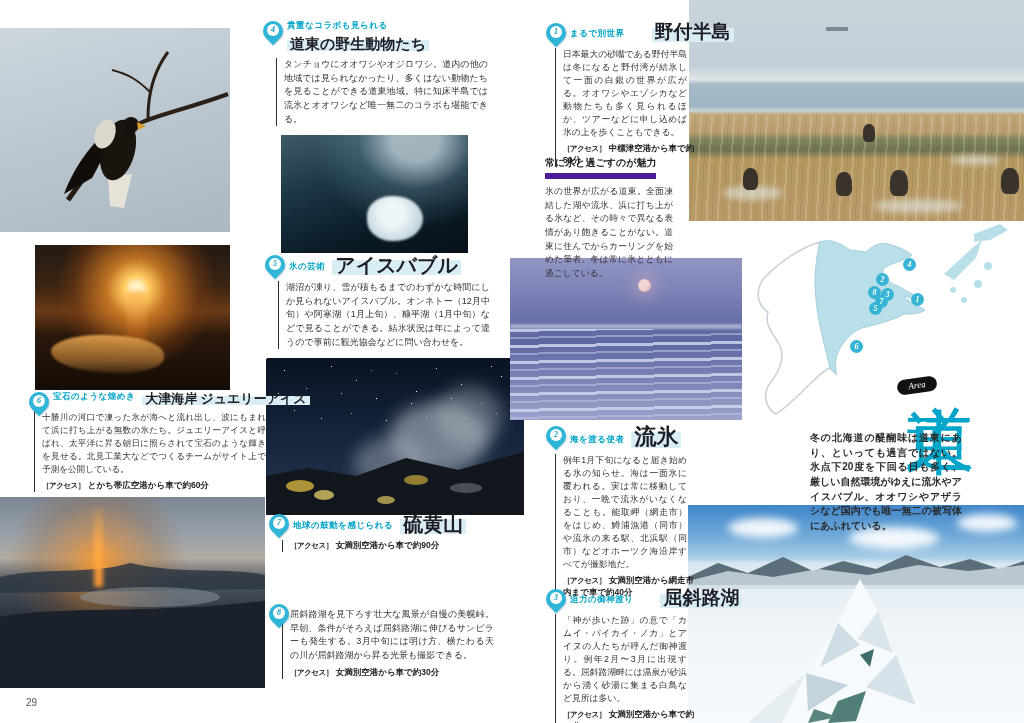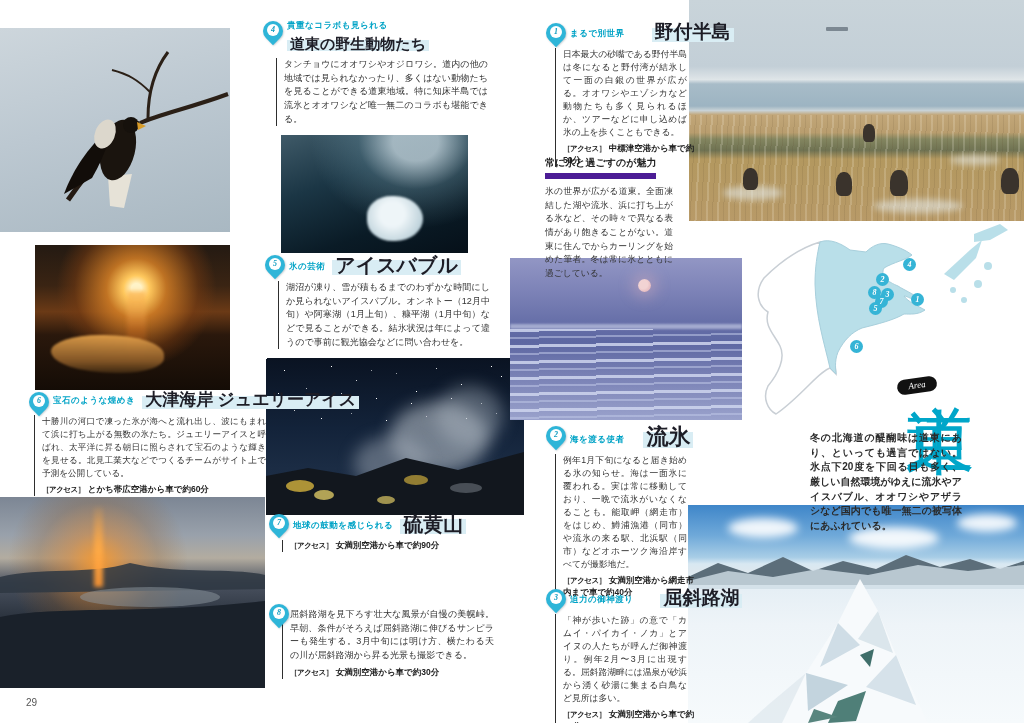--- a/index.html
+++ b/index.html
@@ -70,21 +70,21 @@
   .pin{position:absolute;left:0;top:0;width:24px;height:28px;}
   .pin .drop{position:absolute;left:1px;top:1px;width:20px;height:20px;background:#2eb5d8;
     border-radius:50% 50% 50% 0;transform:rotate(-45deg);box-shadow:0 1px 2px rgba(0,40,60,.25);}
   .pin .num{position:absolute;left:5px;top:4px;width:12px;height:12px;background:#fff;border-radius:50%;
     color:#0f9cc0;font:italic bold 8px "Liberation Serif","DejaVu Serif",serif;text-align:center;line-height:12px;}
   .sec-head{margin-left:25px;display:flex;align-items:flex-end;gap:7px;white-space:nowrap;}
   .sec-head.stacked{display:block;}
   .kicker{color:#00a3c6;font-weight:bold;font-size:8.5px;letter-spacing:.5px;padding-bottom:3px;}
   .sec-title{font-family:"Liberation Serif","DejaVu Serif",serif;font-weight:bold;color:#1d1d26;
     background:linear-gradient(180deg,rgba(0,0,0,0) 28%,#d9edf4 28% 94%,rgba(0,0,0,0) 94%);padding:0 3px;line-height:1.1;}
-  .t19{font-size:19px;margin-left:20px;} .t22{font-size:22px;margin-left:12px;} .t15{font-size:15px;} .t14{font-size:20px;} .t13{font-size:17px;}
+  .t19{font-size:19px;margin-left:20px;} .t22{font-size:22px;} .t15{font-size:15px;} .t14{font-size:20px;} .t13{font-size:13px;}
   .sec-body-wrap{border-left:1.5px solid #2e2e2e;padding-left:7px;margin-top:5px;}
   .sec-body{font-size:9px;line-height:1.52;text-align:justify;color:#333;}
   .access{font-weight:bold;font-size:8.5px;color:#222;margin-top:4px;}
   .access .lbl{font-size:7.5px;margin-right:3px;letter-spacing:-.5px;}
   .center .sec-body-wrap{margin-left:14px;}
   .center .sec-body{width:204px;}
   .rightcol .sec-body-wrap{margin-left:10px;}
   .rightcol .sec-body{width:124px;font-size:8.8px;line-height:1.48;}
   
   #ice-column{position:absolute;left:545px;top:152px;width:134px;}

